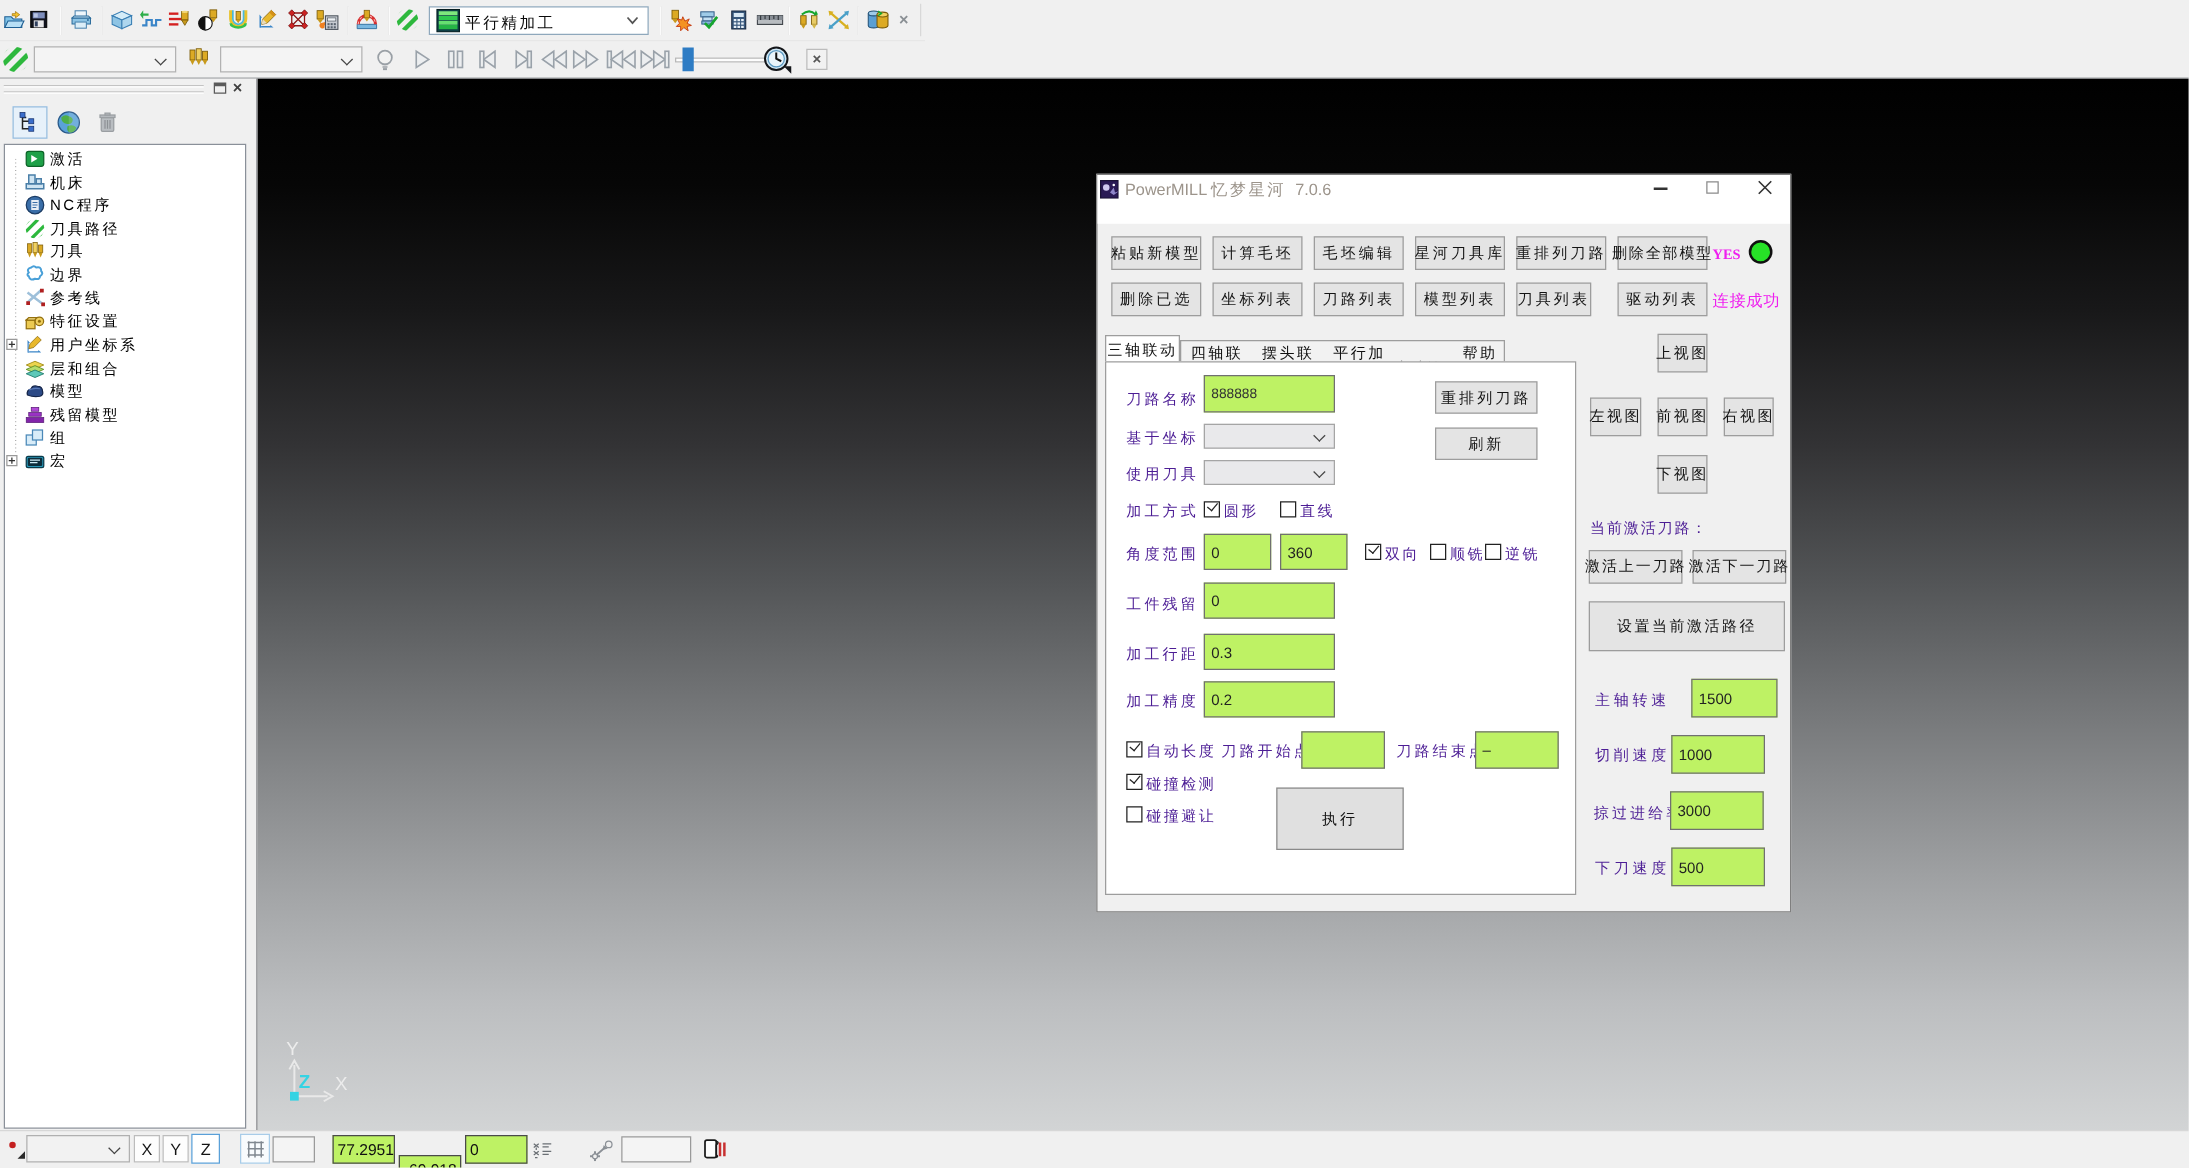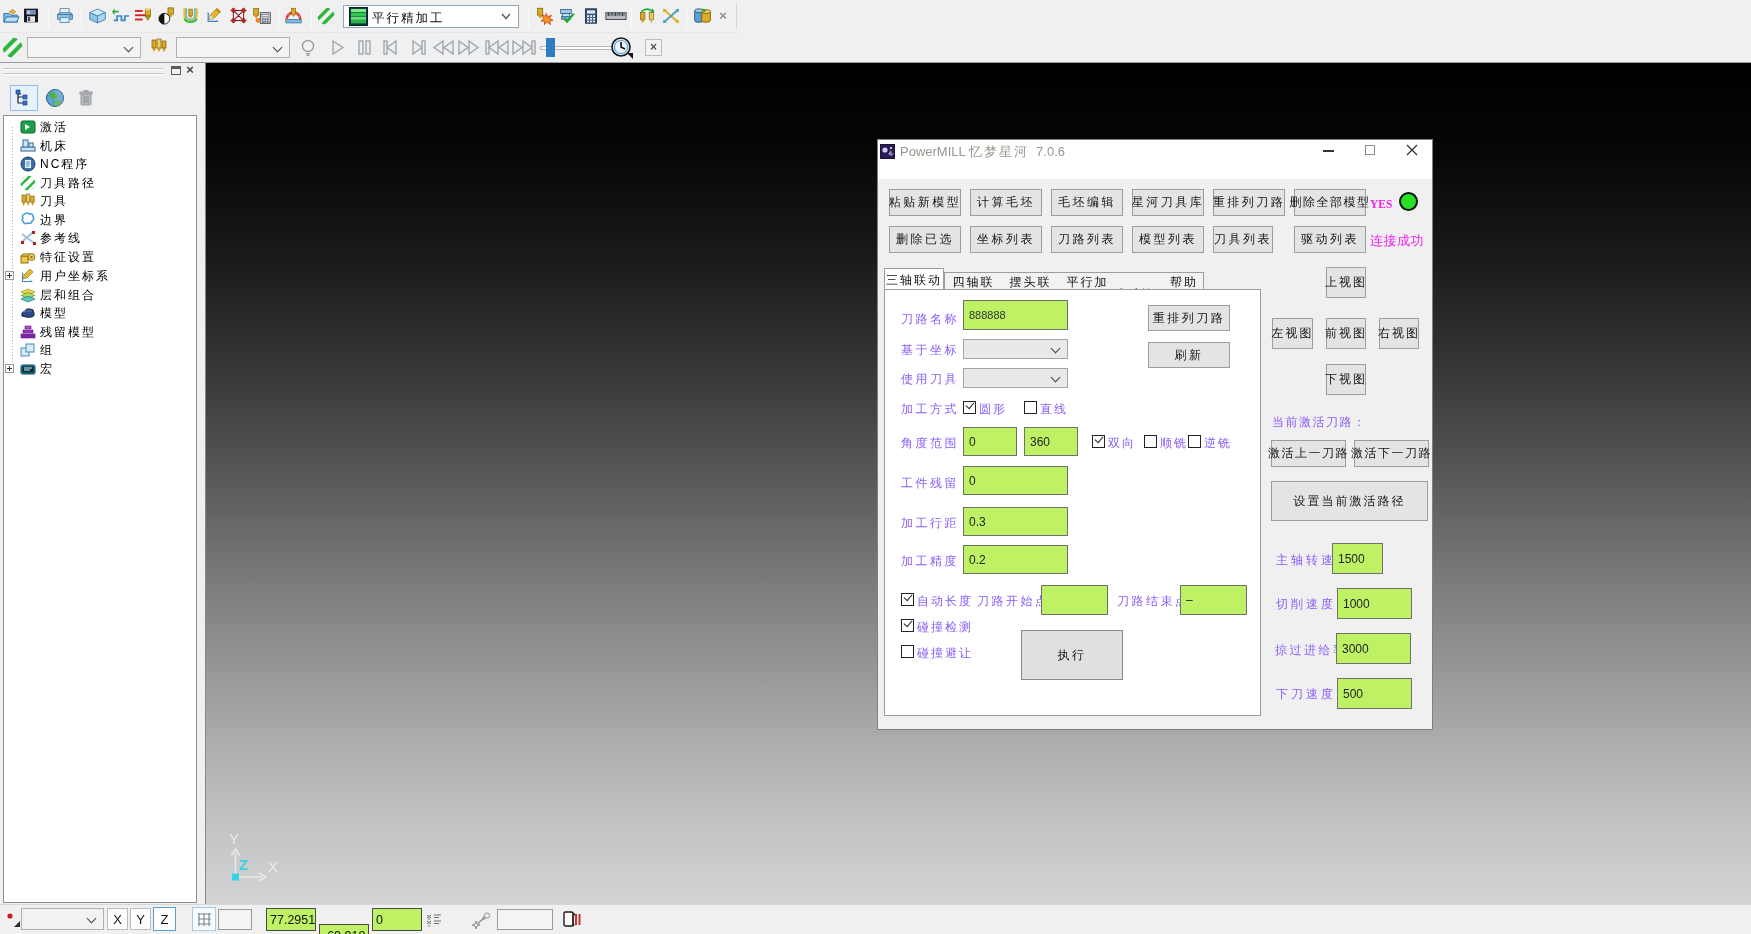--- a/index.html
+++ b/index.html
@@ -5,21 +5,21 @@
 body{position:relative;font-family:"Liberation Sans",sans-serif;font-size:12px;background:#f0f0f0;overflow:hidden;color:#111}
 .abs{position:absolute}
 .cj{letter-spacing:2.5px}
 .cj2{letter-spacing:2px}
 .btn{position:absolute;background:#e4e4e4;border:1px solid #9d9d9d;display:flex;align-items:center;justify-content:center;color:#141414;white-space:nowrap}
 .fld{position:absolute;background:#bef264;border:1px solid #707070;display:flex;align-items:center;padding-left:5px;color:#222;white-space:nowrap}
 .cmb{position:absolute;background:#e9e9eb;border:1px solid #a5a5a5}
 .cmb:after{content:"";position:absolute;right:8px;top:50%;margin-top:-4px;width:6px;height:6px;border-right:1.6px solid #444;border-bottom:1.6px solid #444;transform:rotate(45deg)}
 .chk{position:absolute;width:13px;height:13px;background:#fff;border:1.4px solid #222}
 .chk.on:after{content:"";position:absolute;left:2px;top:0px;width:7px;height:4px;border-left:1.8px solid #222;border-bottom:1.8px solid #222;transform:rotate(-50deg)}
-.lbl{position:absolute;white-space:nowrap;color:#8b5cf6}
+.lbl{position:absolute;white-space:nowrap;color:#4c1d95}
 .sep1{position:absolute;top:5px;width:1px;height:23px;background:#c6c6c6;border-right:1px solid #fbfbfb}
 .tb-ico{position:absolute;top:7px}
 .ti{position:absolute;left:37px;white-space:nowrap;letter-spacing:2px;color:#000;line-height:14px}
 .exp{left:2px;width:9px;height:9px;background:#fff;border:1px solid #999}
 .exp:before{content:"";position:absolute;left:1px;top:3px;width:5px;height:1px;background:#333}
 .exp:after{content:"";position:absolute;left:3px;top:1px;width:1px;height:5px;background:#333}
 </style></head><body>
 
 <div class="abs" id="toolbars" style="left:0;top:0;width:1751px;height:63px;background:#f0f0f0">
   <div class="abs" style="left:0;top:32px;width:740px;height:1px;background:#e7e7e7"></div>
@@ -586,20 +586,20 @@
   <div class="btn cj2" style="left:448px;top:127px;width:40px;height:31px">上视图</div>
   <div class="btn cj2" style="left:394px;top:178px;width:41px;height:31px">左视图</div>
   <div class="btn cj2" style="left:448px;top:178px;width:40px;height:31px">前视图</div>
   <div class="btn cj2" style="left:501px;top:178px;width:40px;height:31px">右视图</div>
   <div class="btn cj2" style="left:448px;top:224px;width:40px;height:31px">下视图</div>
   <div class="lbl" style="left:394px;top:274px;letter-spacing:1.5px">当前激活刀路：</div>
   <div class="btn" style="left:393px;top:300px;width:75px;height:27px;letter-spacing:1.5px">激活上一刀路</div>
   <div class="btn" style="left:476px;top:300px;width:75px;height:27px;letter-spacing:1.5px">激活下一刀路</div>
   <div class="btn cj2" style="left:393px;top:341px;width:157px;height:40px">设置当前激活路径</div>
   <div class="lbl" style="left:398px;top:412px;letter-spacing:3px">主轴转速</div>
-  <div class="fld" style="left:454px;top:403px;width:51px;height:31px">1500</div>
+  <div class="fld" style="left:475px;top:403px;width:69px;height:31px">1500</div>
   <div class="lbl" style="left:398px;top:456px;letter-spacing:3px">切削速度</div>
   <div class="fld" style="left:459px;top:448px;width:75px;height:31px">1000</div>
   <div class="lbl" style="left:397px;top:502px;letter-spacing:2.5px">掠过进给率</div>
   <div class="fld" style="left:458px;top:493px;width:75px;height:31px">3000</div>
   <div class="lbl" style="left:398px;top:546px;letter-spacing:3px">下刀速度</div>
   <div class="fld" style="left:459px;top:538px;width:75px;height:31px">500</div>
 </div>
 
 </body></html>

